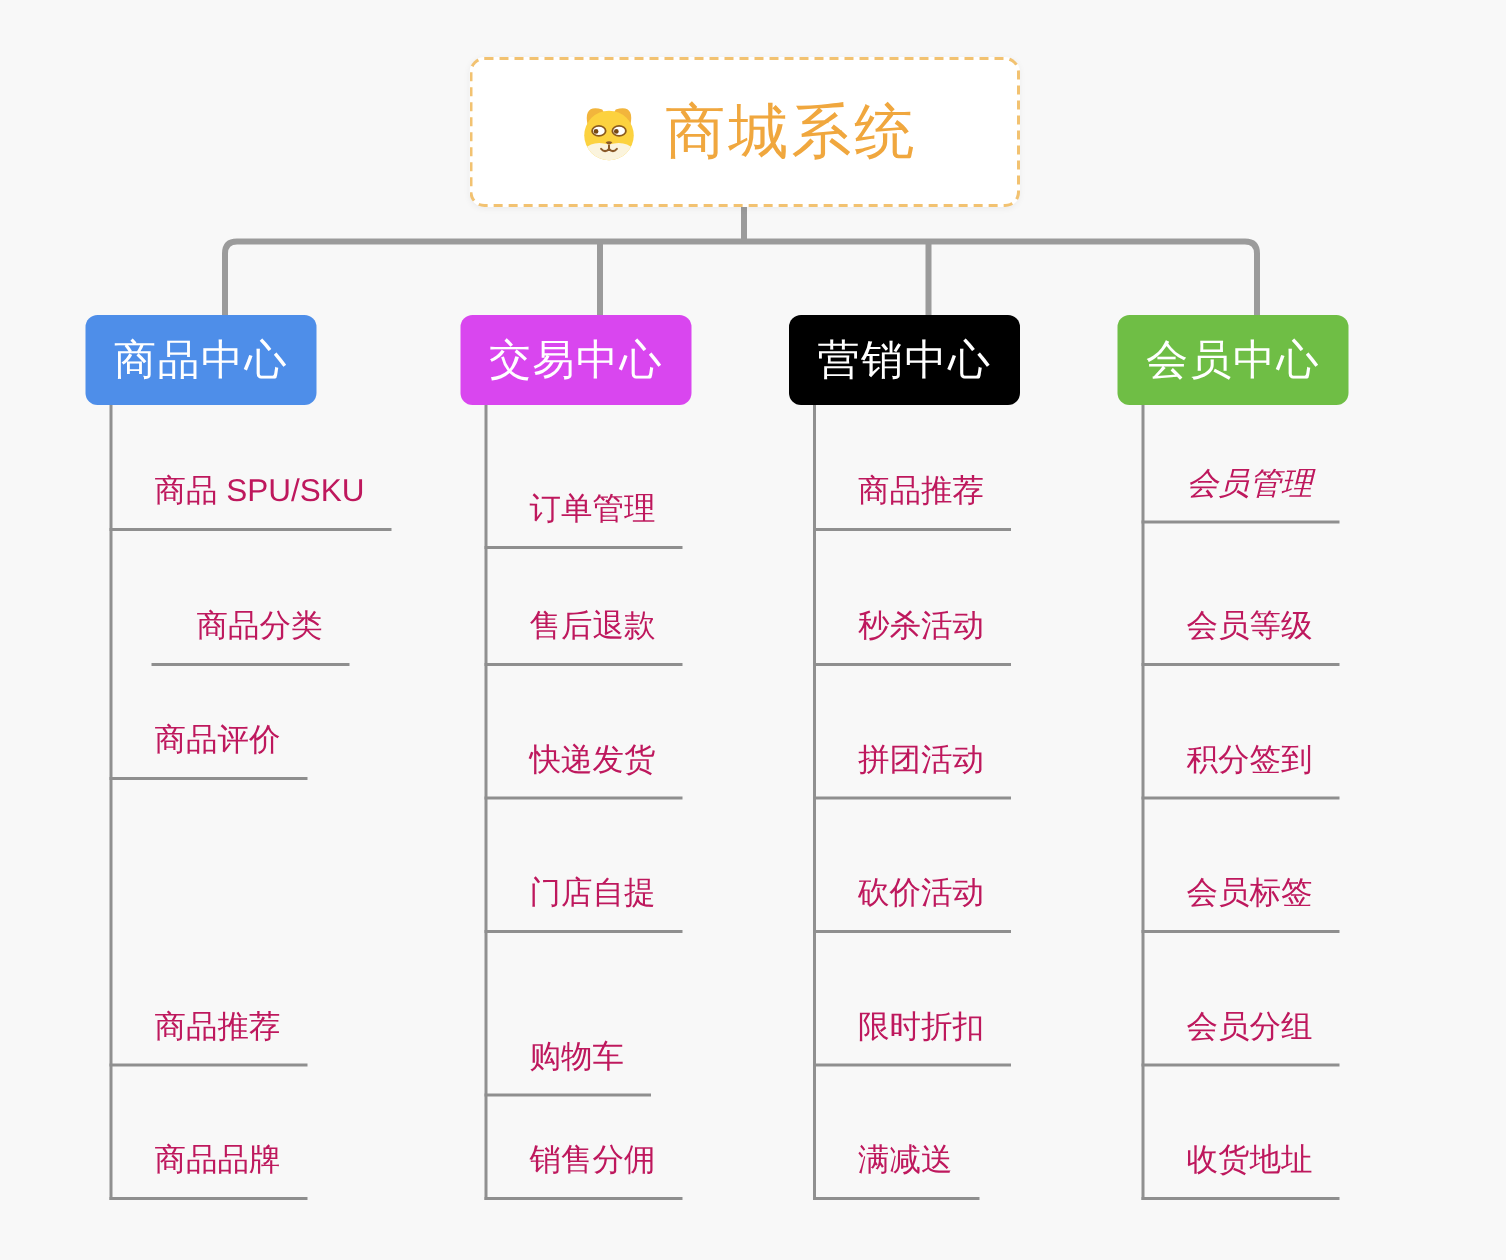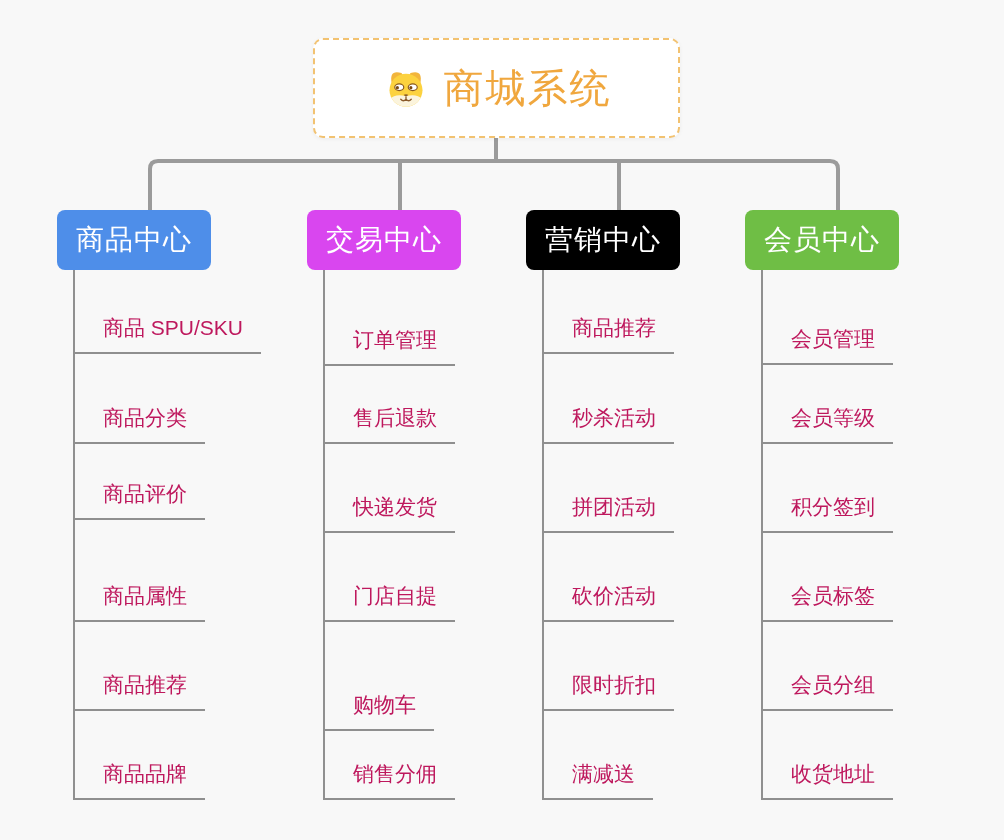--- a/index.html
+++ b/index.html
@@ -77,23 +77,22 @@
       <path d="M32 44 V47 M25 47 Q28.5 51 32 47 Q35.5 51 39 47" fill="none" stroke="#8a5a2a" stroke-width="1.8" stroke-linecap="round"></path>
     </svg>
     <span class="title">商城系统</span>
   </div>
 
   <div id="branches">
       <div class="branch" style="left: 57px;">
         <div class="cat-node" style="background: rgb(78, 142, 233);">商品中心</div>
         <div class="trunk"></div>
         <div class="sub-item" style="top: 104px;">商品 SPU/SKU</div>
-        <div class="sub-item" style="top: 194px;">商品分类</div>
+        <div class="sub-item" style="top: 194px; margin-left: 28px;">商品分类</div>
         <div class="sub-item" style="top: 270px;">商品评价</div>
-        <div class="sub-item" style="top: 372px;">商品属性</div>
         <div class="sub-item" style="top: 461px;">商品推荐</div>
         <div class="sub-item" style="top: 550px;">商品品牌</div>
       </div>
       <div class="branch" style="left: 307px;">
         <div class="cat-node" style="background: #d946ef;">交易中心</div>
         <div class="trunk"></div>
         <div class="sub-item" style="top: 116px;">订单管理</div>
         <div class="sub-item" style="top: 194px;">售后退款</div>
         <div class="sub-item" style="top: 283px;">快递发货</div>
         <div class="sub-item" style="top: 372px;">门店自提</div>
@@ -106,21 +105,21 @@
         <div class="sub-item" style="top: 104px;">商品推荐</div>
         <div class="sub-item" style="top: 194px;">秒杀活动</div>
         <div class="sub-item" style="top: 283px;">拼团活动</div>
         <div class="sub-item" style="top: 372px;">砍价活动</div>
         <div class="sub-item" style="top: 461px;">限时折扣</div>
         <div class="sub-item" style="top: 550px;">满减送</div>
       </div>
       <div class="branch" style="left: 745px;">
         <div class="cat-node" style="background: rgb(111, 190, 69);">会员中心</div>
         <div class="trunk"></div>
-        <div class="sub-item" style="top: 115px;">会员管理</div>
+        <div class="sub-item" style="top: 99px; font-style: italic;">会员管理</div>
         <div class="sub-item" style="top: 194px;">会员等级</div>
         <div class="sub-item" style="top: 283px;">积分签到</div>
         <div class="sub-item" style="top: 372px;">会员标签</div>
         <div class="sub-item" style="top: 461px;">会员分组</div>
         <div class="sub-item" style="top: 550px;">收货地址</div>
       </div>
     </div>
 
 </div>
 

